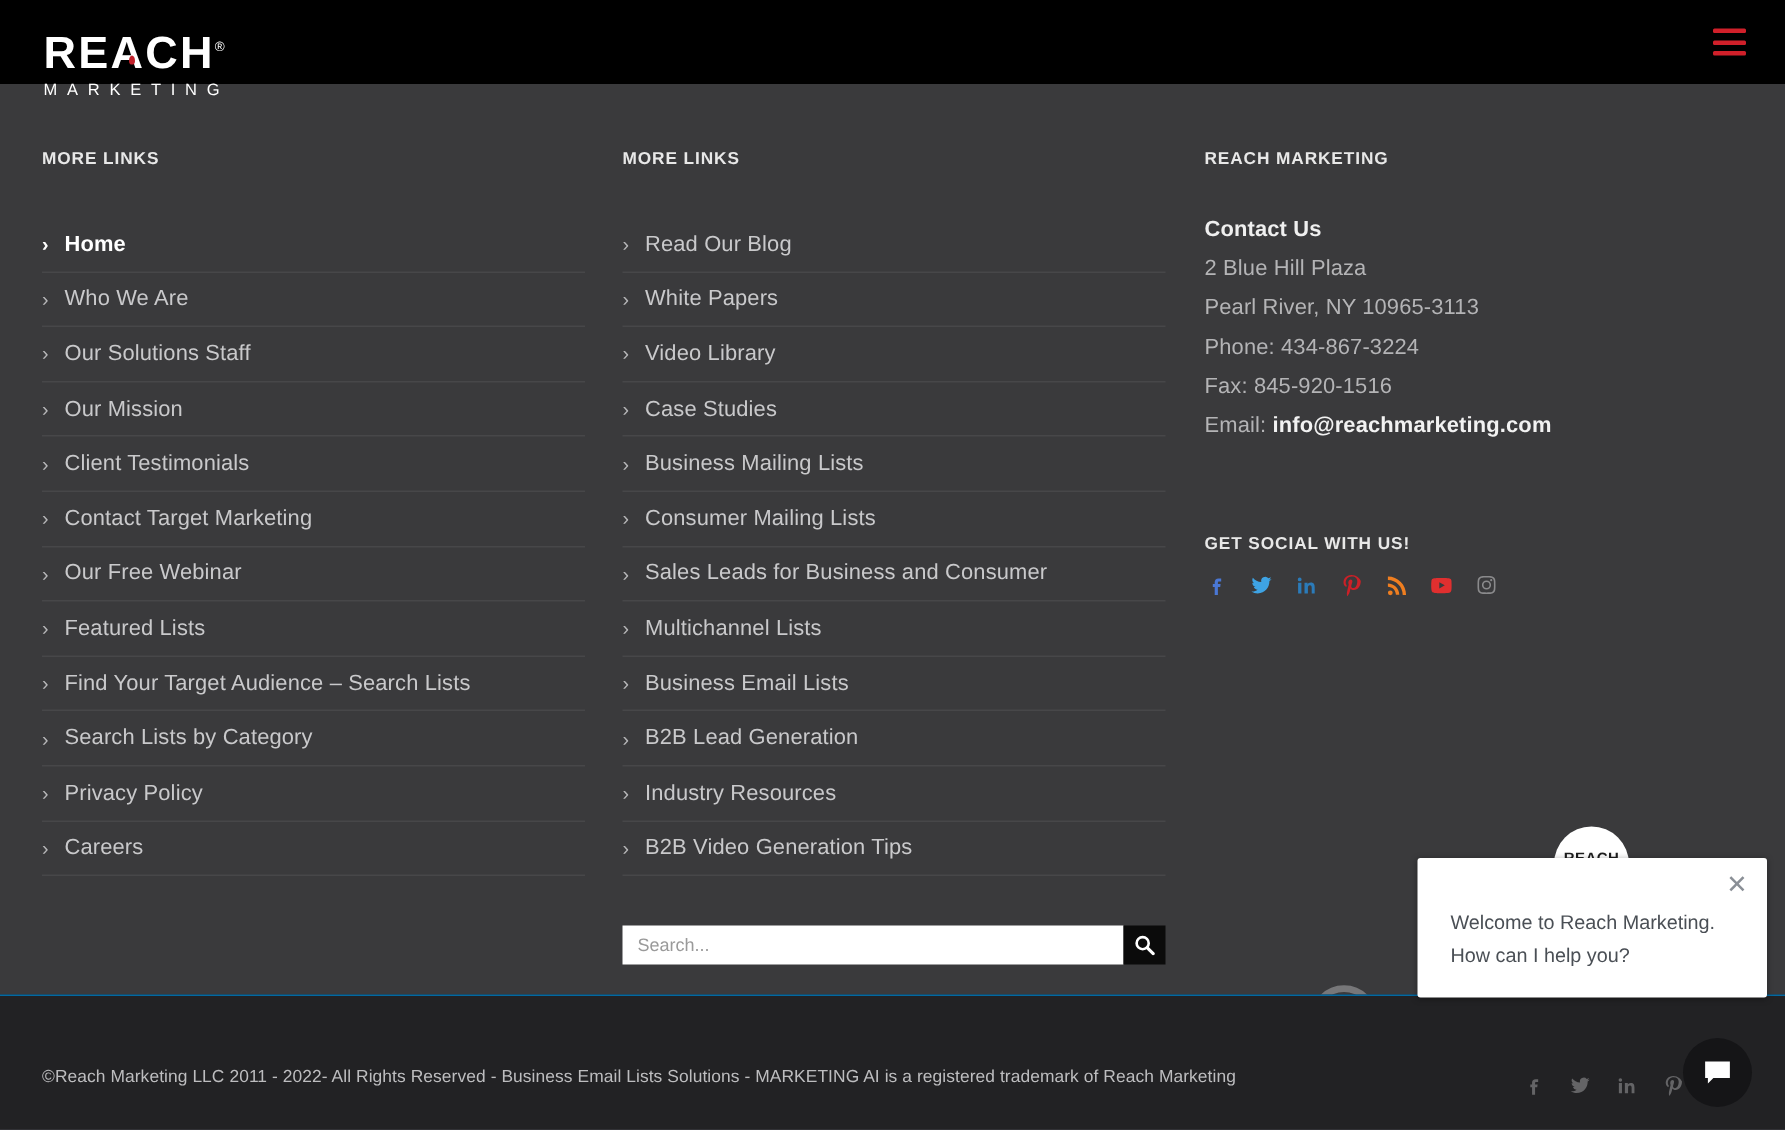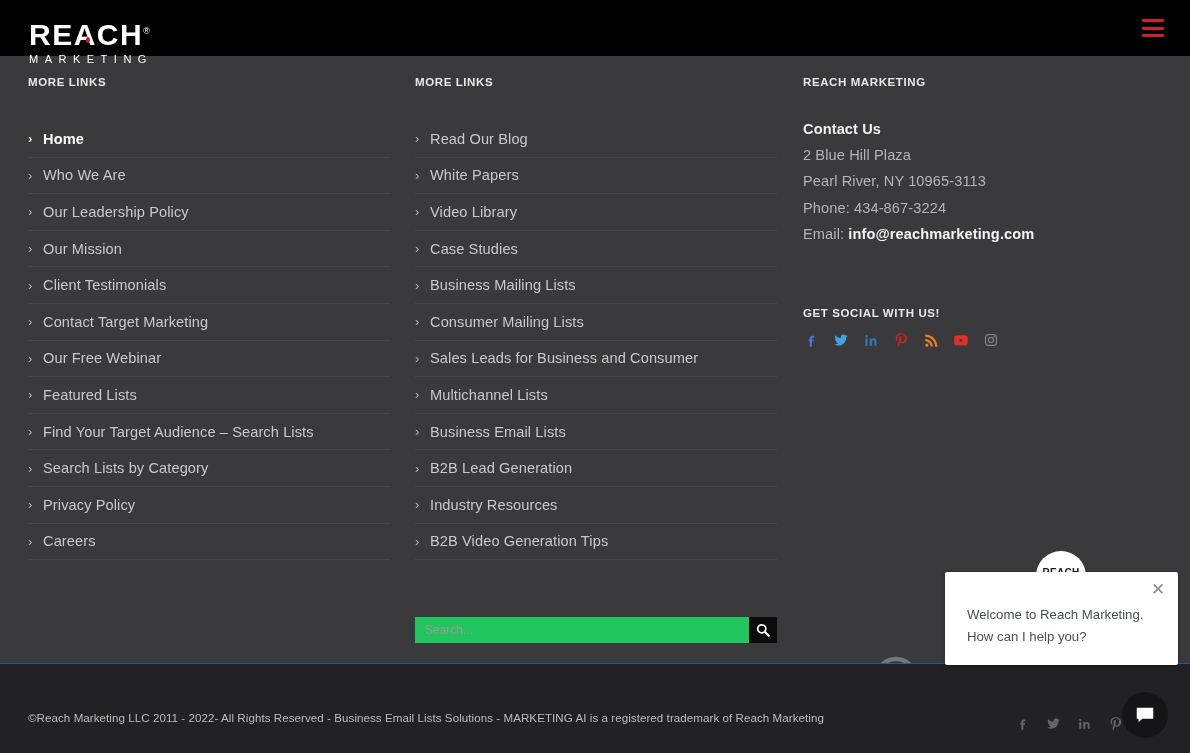--- a/index.html
+++ b/index.html
@@ -44,21 +44,21 @@
     position: absolute; left: 0; top: 76px; width: 1190px; height: 587px;
     background: #3a3a3c;
   }
   .col { position: absolute; top: 0; }
   .col1 { left: 28px; width: 362px; }
   .col2 { left: 415px; width: 362px; }
   .col3 { left: 803px; width: 362px; }
 
   .widget-title {
     font-size: 11.5px; letter-spacing: 0.6px; color: #e8e8e8;
-    font-weight: 600; margin-top: 0; margin-bottom: 0;
+    font-weight: 600; margin-top: 24px; margin-bottom: 0;
     text-transform: uppercase;
   }
 
   .linklist { list-style: none; margin-top: 33px; }
   .linklist li {
     border-bottom: 1px solid #474749;
     height: 36.6px; display: flex; align-items: center; cursor: pointer;
   }
   .chev {
     color: #b6b6b8; font-size: 13px; line-height: 1;
@@ -86,21 +86,21 @@
   .social-row { margin-top: 13px; display: flex; align-items: center; gap: 14px; }
   .social-row .sicon { cursor: pointer; display: inline-flex; align-items: center; justify-content: center; }
 
   
   .searchwrap {
     position: absolute; left: 415px; top: 541px; width: 362px; height: 26px;
     display: flex;
   }
   .searchwrap input {
     flex: 1; height: 26px; border: none; outline: none;
-    background: #22c55e; color: #333; font-size: 12px;
+    background: #ffffff; color: #333; font-size: 12px;
     padding: 0 10px; font-family: "Liberation Sans", sans-serif;
   }
   .searchwrap input::placeholder { color: #9a9a9a; }
   .searchbtn {
     width: 28px; height: 26px; background: #0b0b0b; border: none; cursor: pointer;
     display: flex; align-items: center; justify-content: center;
   }
 
   
   .bottombar {
@@ -183,21 +183,21 @@
           <li class="active">
             <span class="chev">›</span>
             <a href="#">Home</a>
           </li>
           <li>
             <span class="chev">›</span>
             <a href="#">Who We Are</a>
           </li>
           <li>
             <span class="chev">›</span>
-            <a href="#">Our Leadership Policy</a>
+            <a href="#">Our Solutions Staff</a>
           </li>
           <li>
             <span class="chev">›</span>
             <a href="#">Our Mission</a>
           </li>
           <li>
             <span class="chev">›</span>
             <a href="#">Client Testimonials</a>
           </li>
           <li>
@@ -285,20 +285,21 @@
         </ul>
     </div>
 
     <div class="col col3">
       <div class="widget-title">REACH MARKETING</div>
       <div class="contact">
         <div class="line strong">Contact Us</div>
         <div class="line">2 Blue Hill Plaza</div>
         <div class="line">Pearl River, NY 10965-3113</div>
         <div class="line"><span>Phone: </span><span>434-867-3224</span></div>
+        <div class="line"><span>Fax: </span><span>845-920-1516</span></div>
         <div class="line"><span>Email: </span><a class="val" href="#">info@reachmarketing.com</a></div>
       </div>
       <div class="social-title">GET SOCIAL WITH US!</div>
       <div class="social-row" id="social-row">
           <span class="sicon">
             <svg width="16" height="16" viewBox="0 0 24 24">
               <path fill="#4a77d4" d="M14.5 8.5h2.2V5.6h-2.6c-2.6 0-3.9 1.5-3.9 3.8v1.7H8.3v2.9h1.9V22h3.2v-8h2.3l.4-2.9h-2.7V9.8c0-.9.3-1.3 1.1-1.3z"></path>
             </svg>
           </span>
           <span class="sicon">

